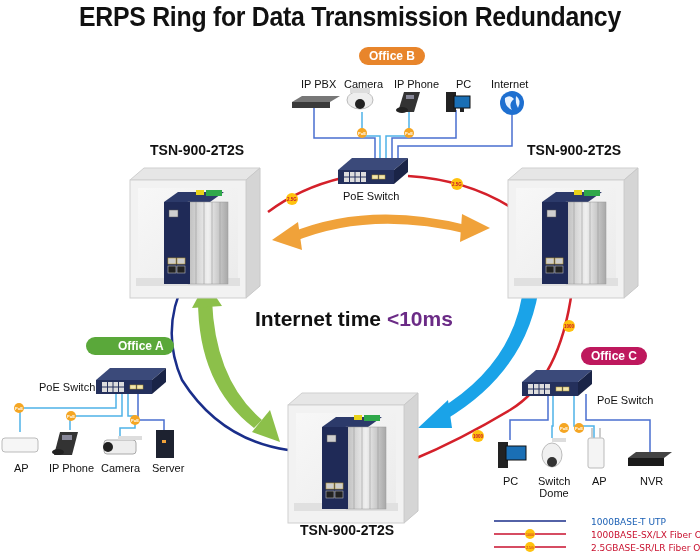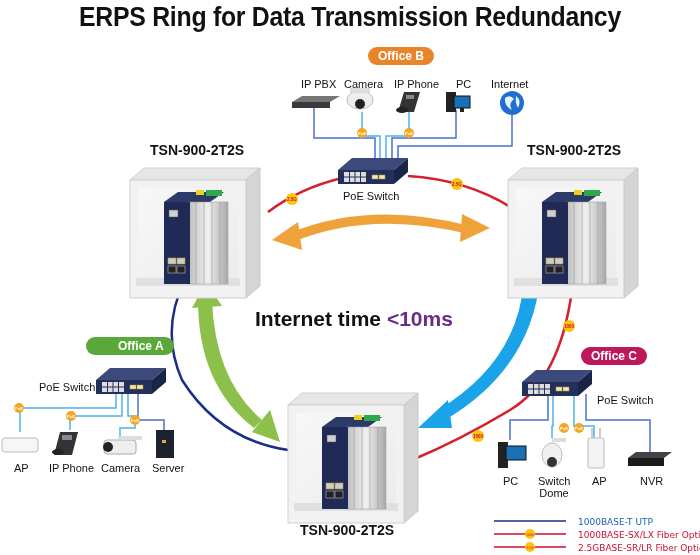--- a/index.html
+++ b/index.html
@@ -5,21 +5,21 @@
   html, body { margin:0; padding:0; background:#ffffff; }
   body { width:700px; height:555px; position:relative; overflow:hidden; font-family:"Liberation Sans", sans-serif; }
   .abs { position:absolute; }
   .title { left:0; top:2px; width:700px; text-align:center; font-size:27px; font-weight:bold; color:#111; letter-spacing:-0.3px; transform:scaleX(0.92); }
   .node-label { font-size:14px; font-weight:bold; color:#111; white-space:nowrap;text-align:right; }
   .dev-label { font-size:11px; color:#111; white-space:nowrap; text-align:center; }
   .office-badge { color:#fff; font-weight:bold; font-size:12px; padding:2px 10px; border-radius:10px; white-space:nowrap; }
   .recovery { left:255px; top:307px; font-size:21px; font-weight:bold; color:#111; white-space:nowrap; }
   .recovery .hl { color:#6b2b86;margin-top:12px; }
   .legend-item { display:flex; align-items:center; height:13px; }
-  .legend-text { font-size:9px; font-family:"DejaVu Sans", sans-serif; margin-left:8px; white-space:nowrap; }
+  .legend-text { font-size:9px; font-family:"DejaVu Sans", sans-serif; margin-left:21px; white-space:nowrap; }
   svg { position:absolute; left:0; top:0; }
 </style>
 </head>
 <body>
 
 <div class="abs title">ERPS Ring for Data Transmission Redundancy</div>
 
 <svg width="700" height="555" viewBox="0 0 700 555">
   <defs>
     <linearGradient id="cubeFace" x1="0" y1="0" x2="1" y2="1">
@@ -243,21 +243,21 @@
     <line x1="494" y1="547" x2="566" y2="547" stroke="#c8102e" stroke-width="1.5"></line>
     <circle cx="530" cy="547" r="5" fill="#ffc20e"></circle>
     <text x="530" y="548.5" text-anchor="middle" font-size="3.5" fill="#c8102e" font-family="Liberation Sans, sans-serif">2.5G</text>
   </g>
 </svg>
 
 <div class="abs node-label" style="left:150px;top:142px;">TSN-900-2T2S</div>
 <div class="abs node-label" style="left:527px;top:142px;">TSN-900-2T2S</div>
 <div class="abs node-label" style="left:300px;top:522px;">TSN-900-2T2S</div>
 
-<div class="abs office-badge" style="left:368px;top:47px;background:#e8852b;">Office B</div>
+<div class="abs office-badge" style="left:359px;top:47px;background:#e8852b;">Office B</div>
 <div class="abs office-badge" style="left:86px;top:337px;background:#5aa83a;padding-left:32px;">Office A</div>
 <div class="abs office-badge" style="left:581px;top:347px;background:#be185d;">Office C</div>
 
 <div class="abs dev-label" style="left:301px;top:78px;">IP PBX</div>
 <div class="abs dev-label" style="left:344px;top:78px;">Camera</div>
 <div class="abs dev-label" style="left:394px;top:78px;">IP Phone</div>
 <div class="abs dev-label" style="left:456px;top:78px;">PC</div>
 <div class="abs dev-label" style="left:491px;top:78px;">Internet</div>
 <div class="abs dev-label" style="left:343px;top:190px;">PoE Switch</div>
 

